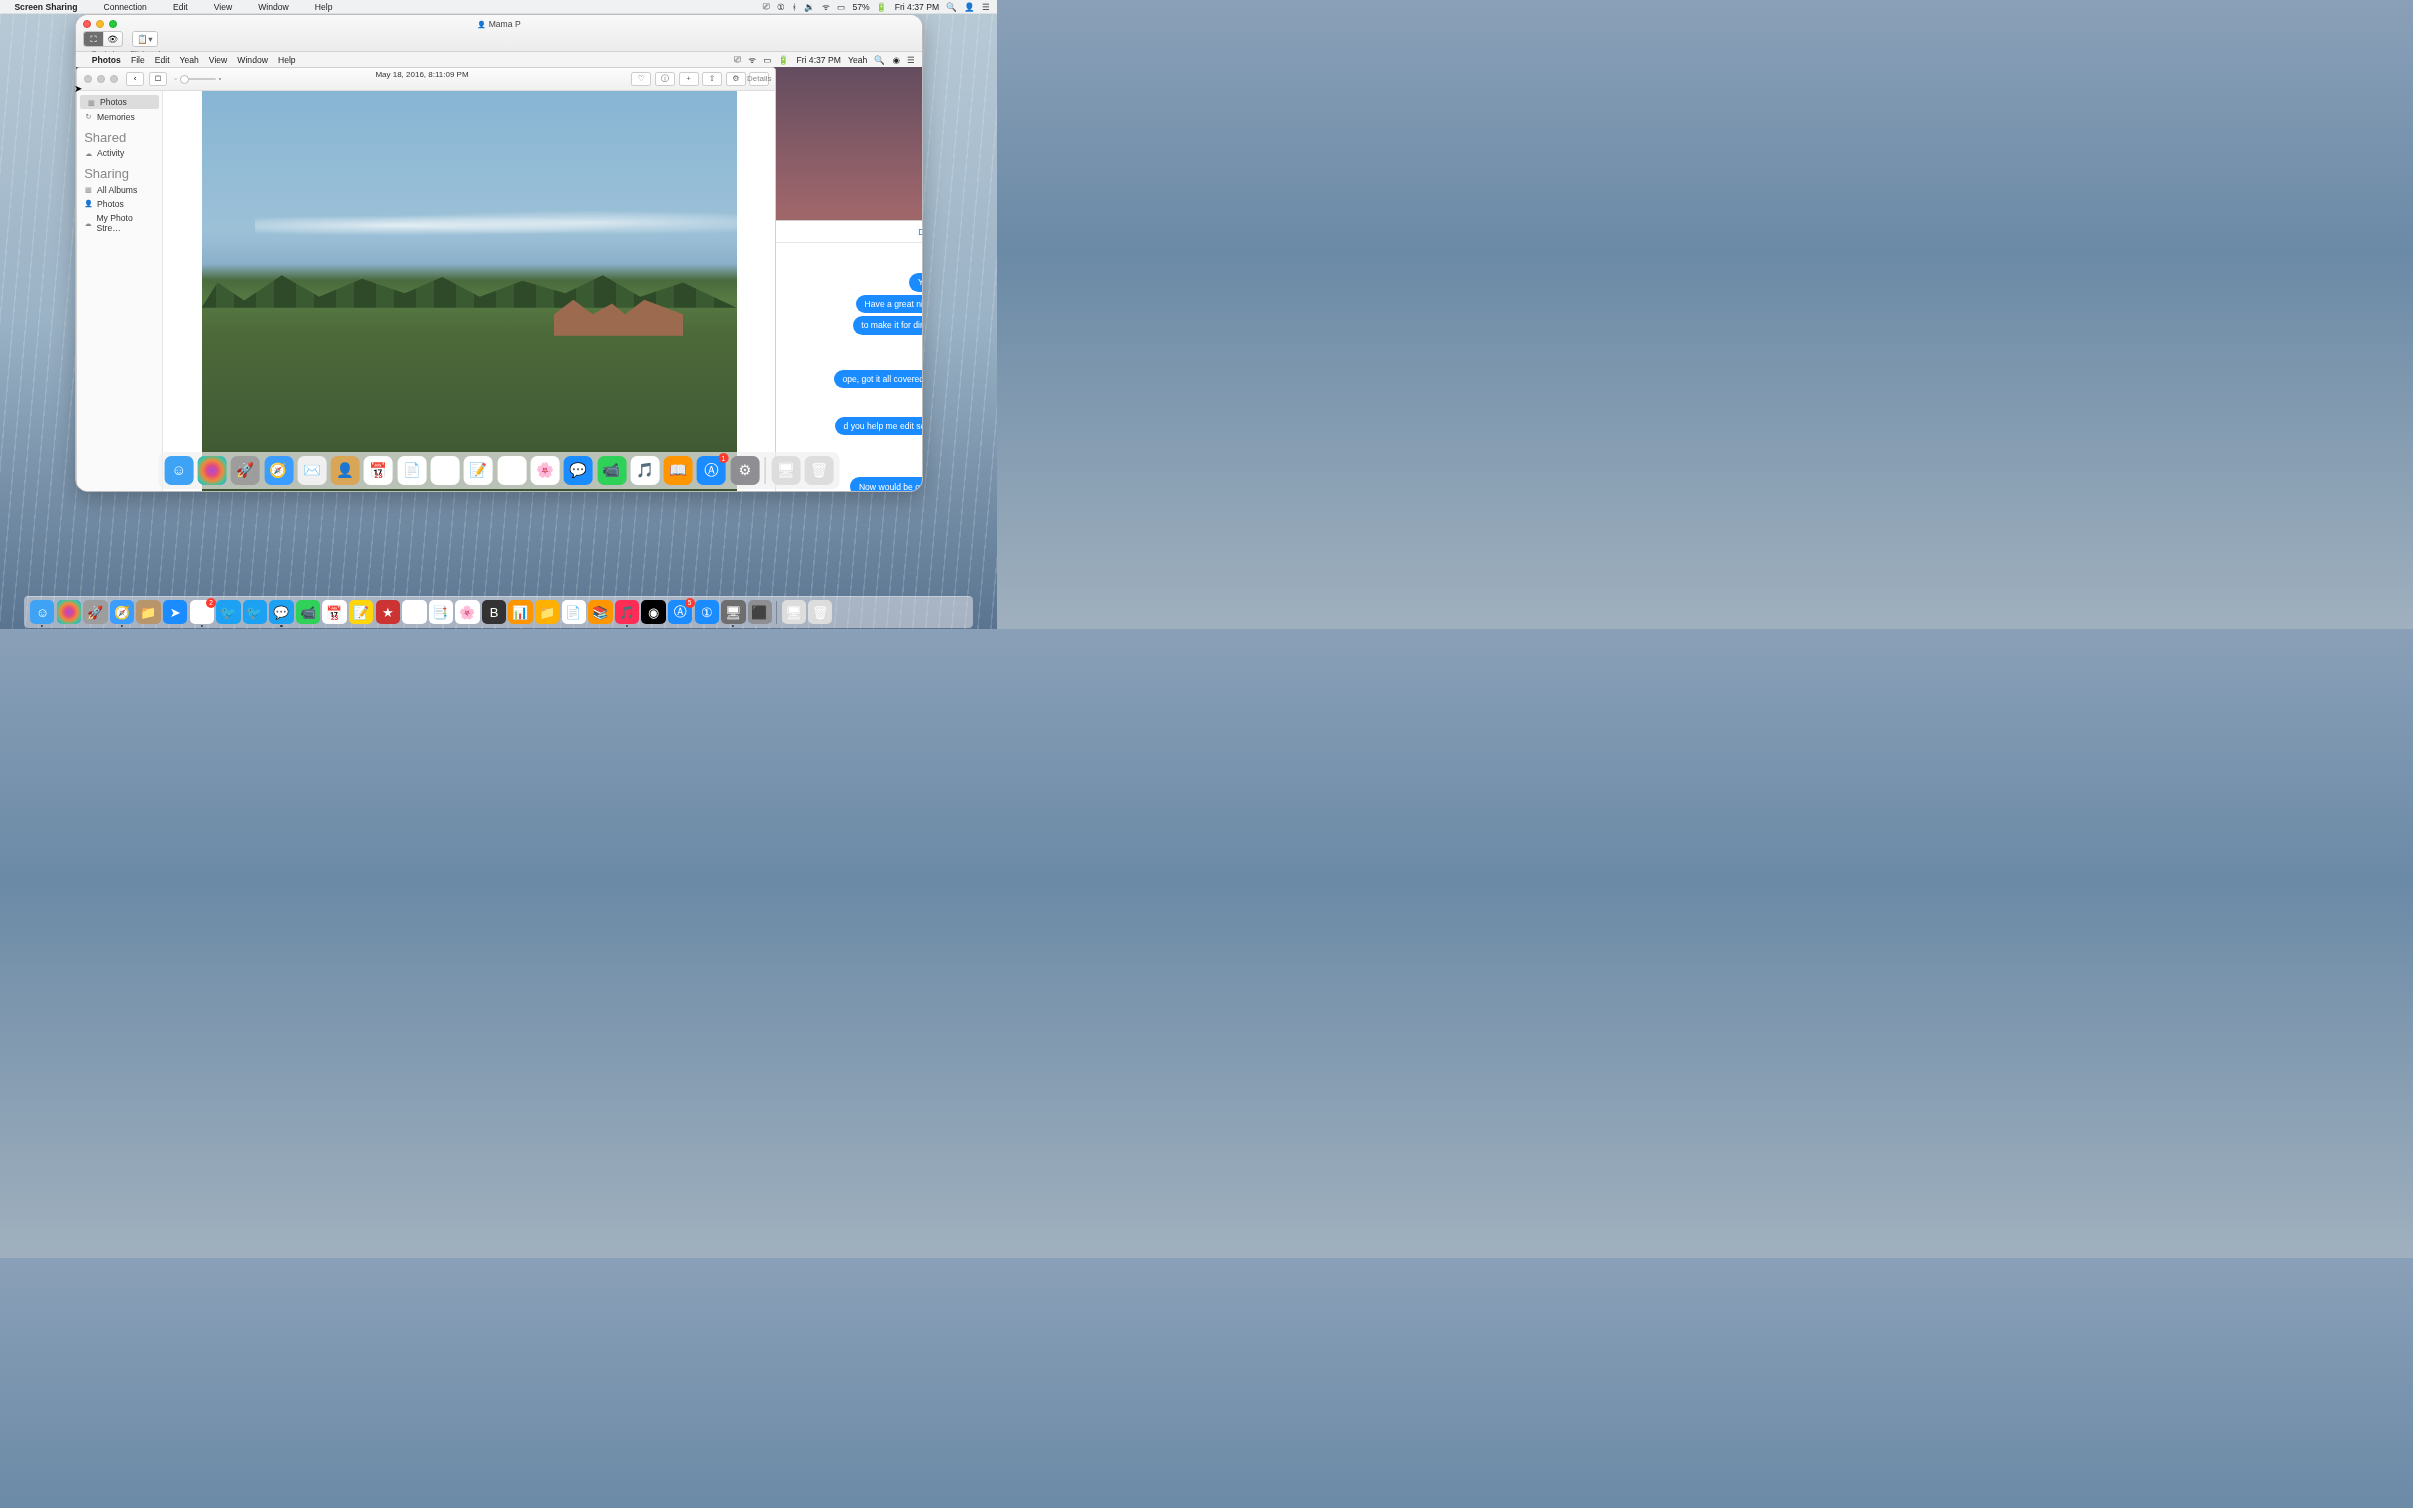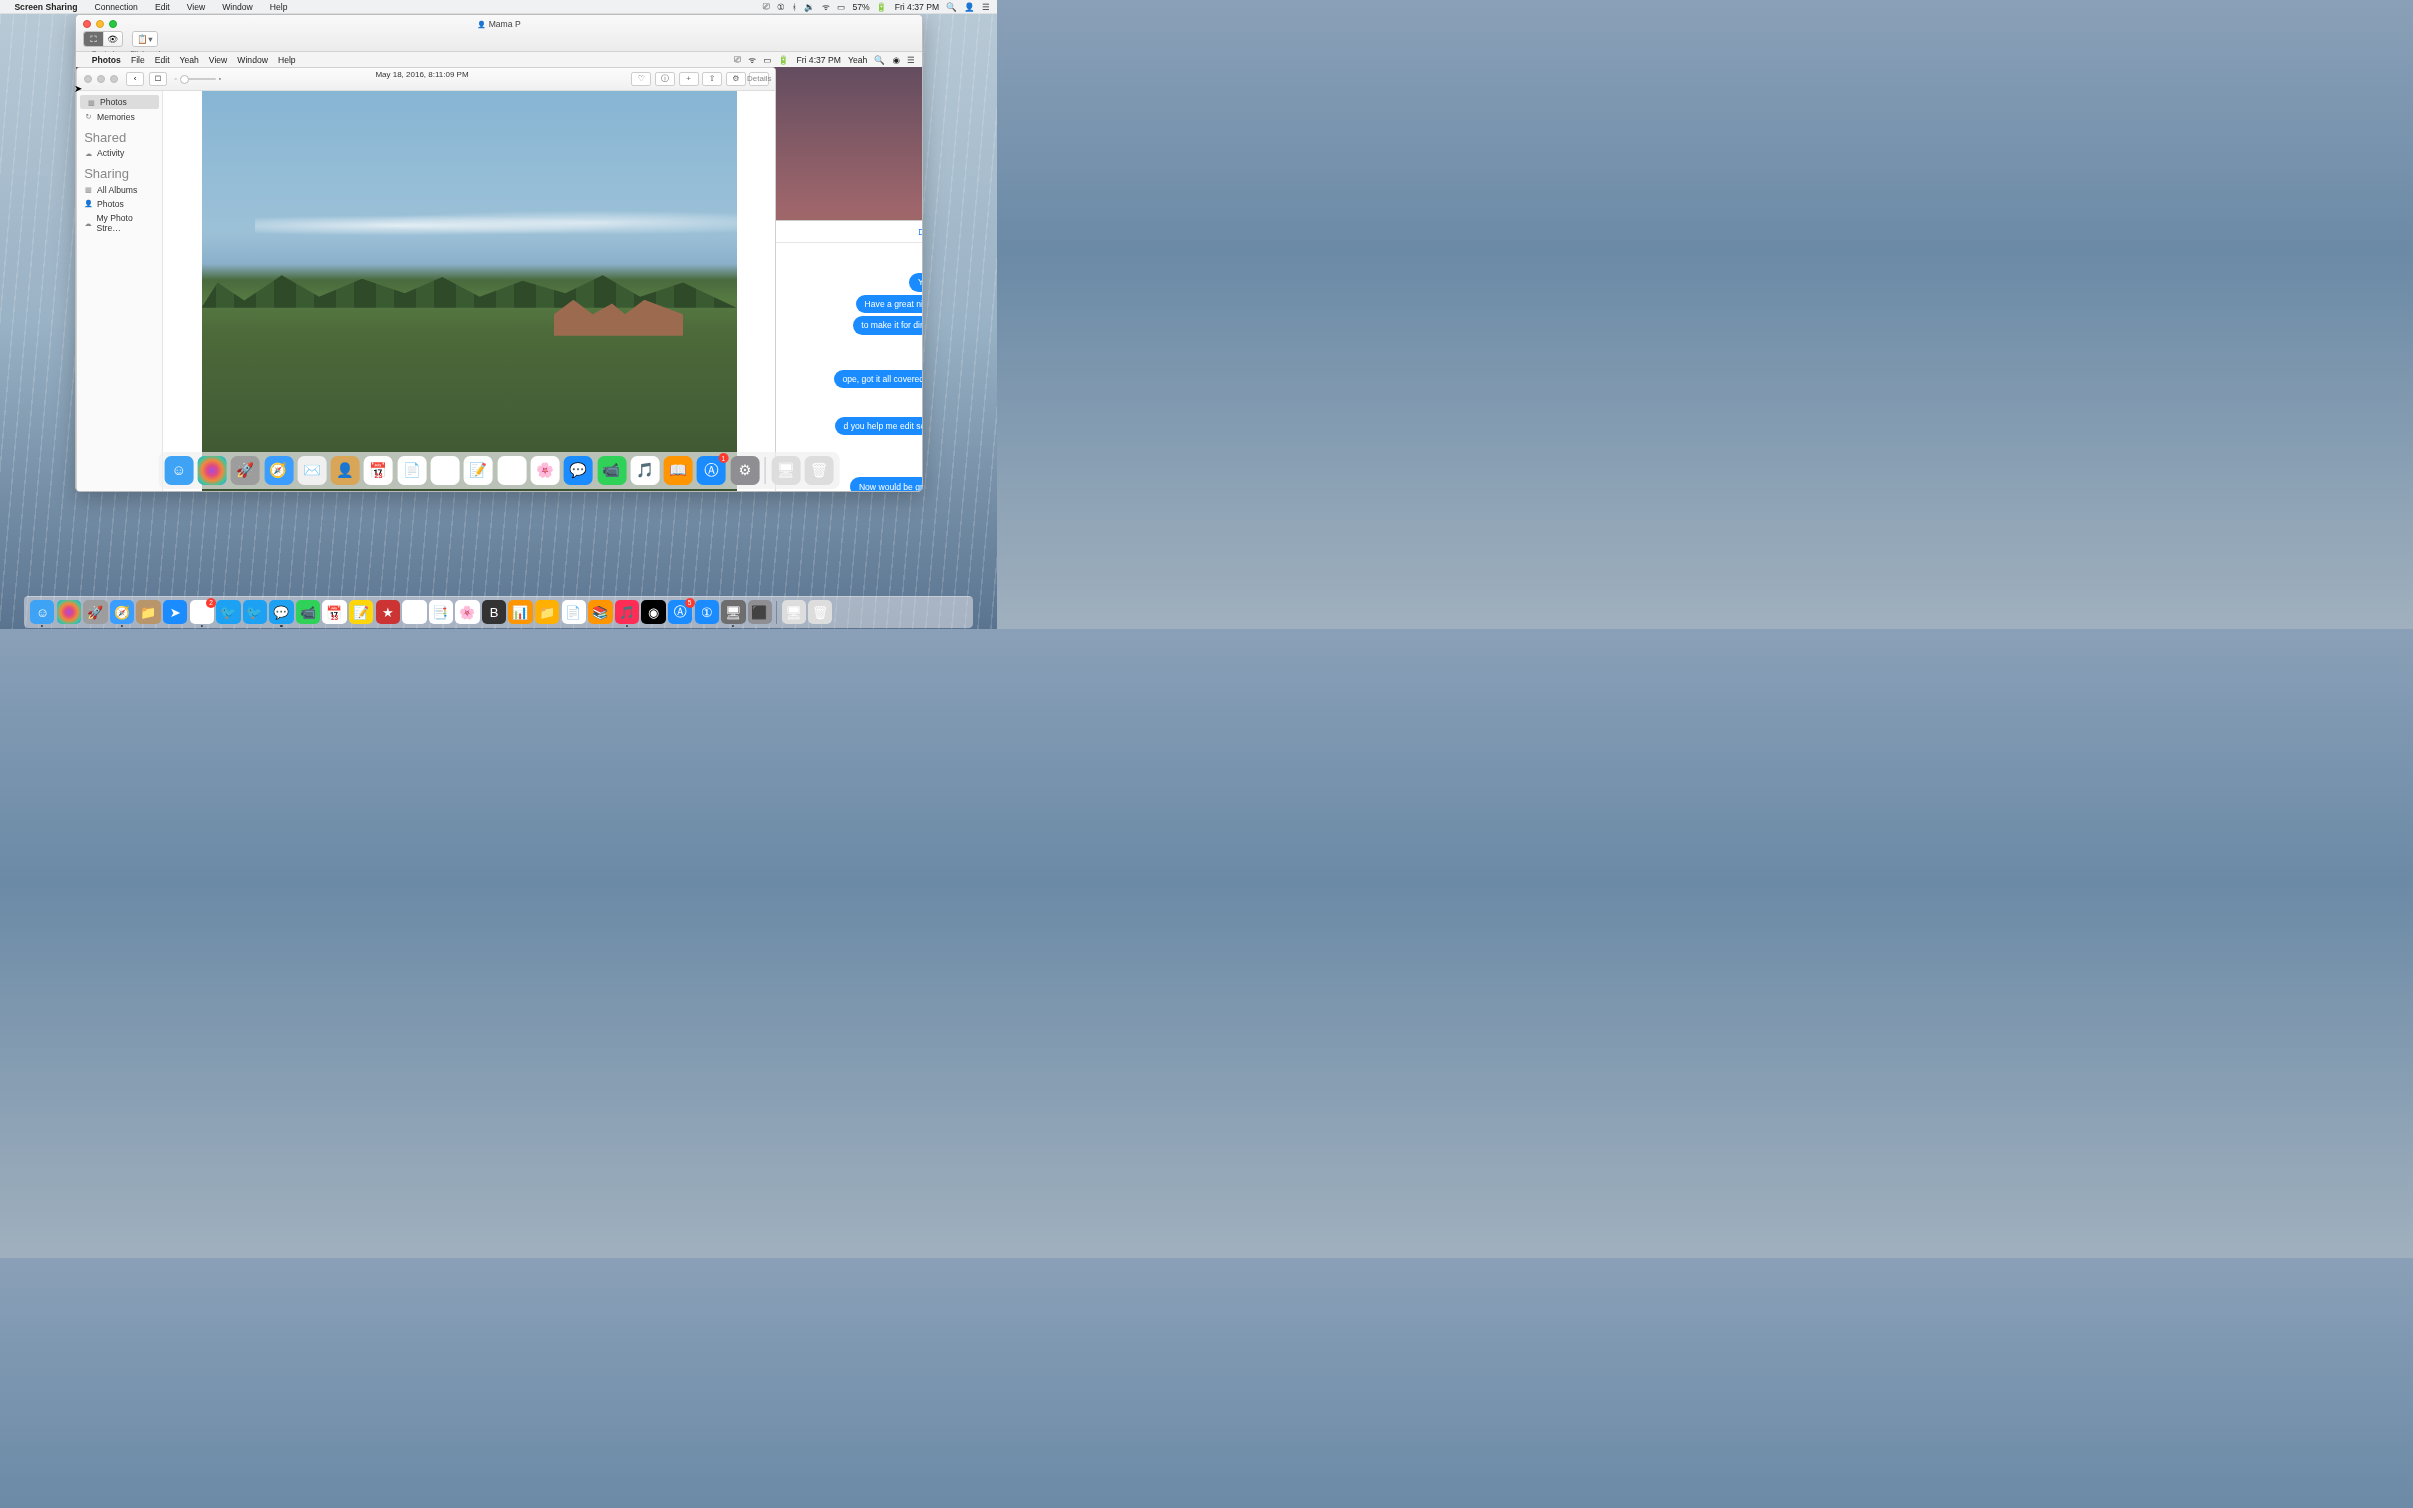--- a/index.html
+++ b/index.html
@@ -1,27 +1,27 @@
 <!DOCTYPE html>
 <html style="font-size:11.5px"><head>
 <meta charset="utf-8">
 <style>
 * { margin: 0; padding: 0; box-sizing: border-box; font-family: -apple-system, "Helvetica Neue", Arial, sans-serif; }
 body { width: 997px; height: 629px; overflow: hidden; background: linear-gradient(to bottom, #8aa0b8 0%, #6b8aa6 40%, #a0b0be 100%); position: relative; }
 
 
 .outer-menubar { position: absolute; top: 0; left: 0; right: 0; height: 14.4px; background: rgba(245,245,245,0.96); display: flex; align-items: center; padding: 0 7.2px; font-size: 8.6px; color: #222; border-bottom: 0.7px solid rgba(0,0,0,0.08); z-index: 100; }
 .outer-menubar .mb-apple { font-size: 10px; margin-right: 7.2px; }
-.outer-menubar .mb-item { margin-right: 17px; }
+.outer-menubar .mb-item { margin-right: 26px; }
 .outer-menubar .mb-first { font-weight: 600; }
 .outer-menubar .mb-right { margin-left: auto; display: flex; align-items: center; gap: 7.2px; }
 .outer-menubar .mb-icon { font-size: 8.6px; }
 
 
-.ss-window { position: absolute; top: 14.4px; left: 75px; width: 848px; height: 478px; background: #f6f6f6; border: 0.7px solid #bbb; border-radius: 5px; box-shadow: 0 7.2px 21.5px rgba(0,0,0,0.25); overflow: hidden; z-index: 50; }
+.ss-window { position: absolute; top: 14.4px; left: 75px; width: 848px; height: 478px; background: #f6f6f6; border: 0.7px solid #bbb; border-radius: 13px; box-shadow: 0 7.2px 21.5px rgba(0,0,0,0.25); overflow: hidden; z-index: 50; }
 .ss-titlebar { height: 37px; background: linear-gradient(#f9f9f9,#ececec); border-bottom: 0.7px solid #d2d2d2; position: relative; }
 .traffic { position: absolute; top: 4.3px; left: 7.2px; display: flex; gap: 5px; }
 .tl { width: 8px; height: 8px; border-radius: 50%; }
 .tl-r { background: #ff5f57; border: 0.4px solid #e0443e; }
 .tl-y { background: #ffbd2e; border: 0.4px solid #dea123; }
 .tl-g { background: #28c940; border: 0.4px solid #1aad2b; }
 .ss-title { position: absolute; top: 3.6px; left: 0; right: 0; text-align: center; font-size: 8.6px; color: #444; }
 .ss-toolbar { position: absolute; top: 16px; left: 7.2px; display: flex; gap: 7.2px; }
 .ss-tb-group { display: flex; flex-direction: column; align-items: center; }
 .ss-tb-btns { display: flex; border: 0.7px solid #c4c4c4; border-radius: 2.9px; background: linear-gradient(#fff,#f0f0f0); height: 16px; }

